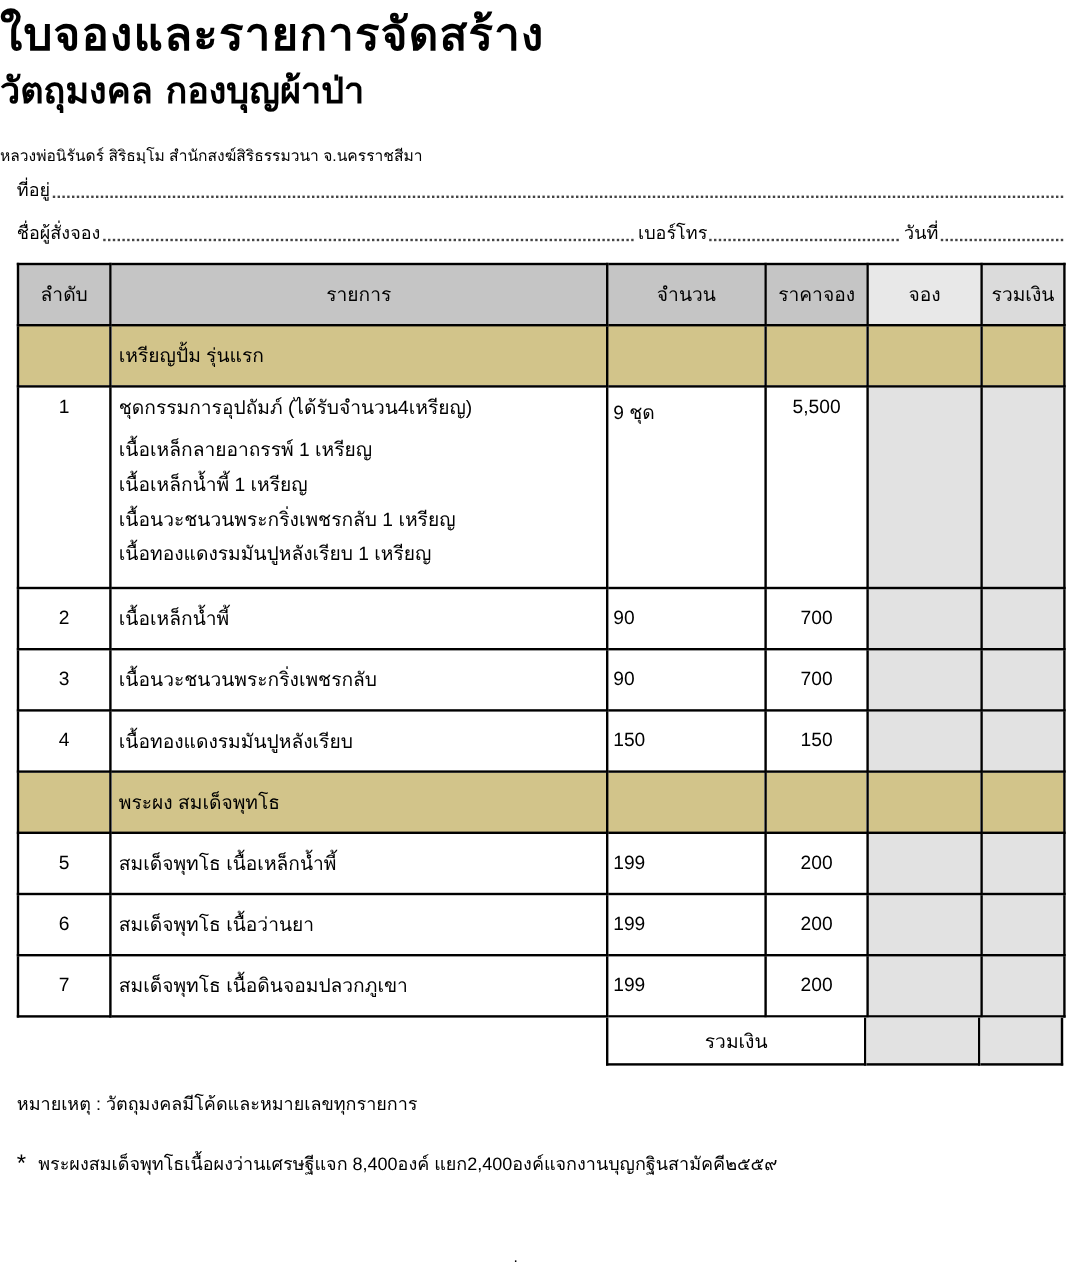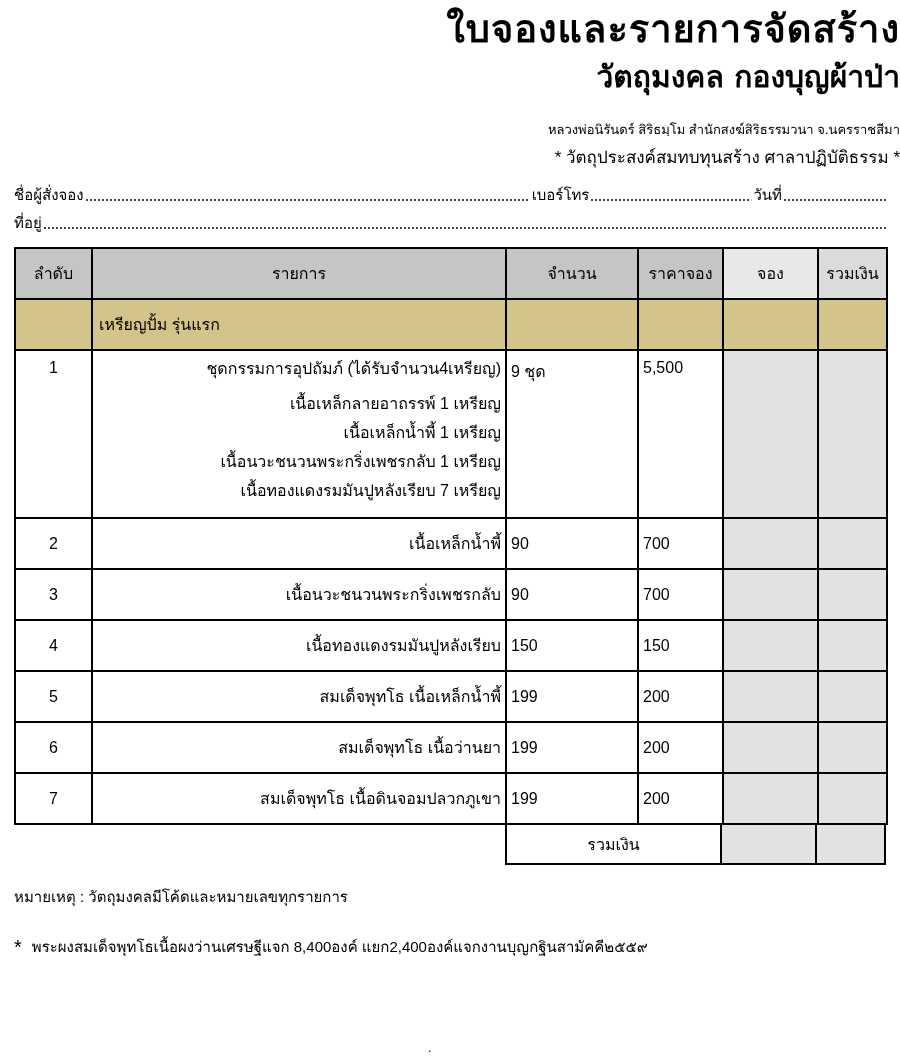--- a/index.html
+++ b/index.html
@@ -8,21 +8,21 @@
     width: 900px; height: 1064px;
     background: #ffffff;
     color: #000;
     font-family: "Liberation Sans", sans-serif;
     position: relative;
     overflow: hidden;
   }
   .page { padding-top: 4px; }
 
   
-  .doc-header { text-align: right; }
+  .doc-header { text-align: left; }
   .doc-title {
     font-family: "DejaVu Serif", serif;
     font-weight: 700;
     font-size: 38px;
     line-height: 50px;
     letter-spacing: 1px;
   }
   .doc-subtitle {
     font-family: "DejaVu Serif", serif;
     font-weight: 700;
@@ -61,23 +61,23 @@
   .order-table tr.head-row td { height: 35px; text-align: center; }
   .hd-gray  { background: #c5c5c5; }
   .hd-book  { background: #e8e8e8; }
   .hd-total { background: #dbdbdb; }
 
   tr.section-row td { background: #d2c48a; height: 16px; }
   tr.section-row td:nth-child(2) { text-align: left; padding-left: 6px; }
 
   tr.item-row td { height: 36px; background: #fff; }
   .cell-no    { text-align: center; }
-  .cell-item  { text-align: right; padding-left: 6px !important; }
+  .cell-item  { text-align: left; padding-left: 6px !important; }
   .cell-qty   { text-align: left; }
-  .cell-price { text-align: left; }
+  .cell-price { text-align: center; }
   .cell-book, .cell-total { background: #e2e2e2 !important; }
 
   tr.has-details td { vertical-align: top; padding-top: 8px; }
   tr.has-details .cell-item { padding-top: 6px; }
   .item-title { line-height: 24px; margin-bottom: 8px; }
   .detail-line { line-height: 29px; }
 
   
   .total-row { display: flex; margin-left: 14px; width: 872px; }
   .total-spacer { width: 491px; }
@@ -103,35 +103,34 @@
 </style>
 </head>
 <body>
 
 <div class="page">
 
   <div class="doc-header">
     <div class="doc-title">ใบจองและรายการจัดสร้าง</div>
     <div class="doc-subtitle">วัตถุมงคล กองบุญผ้าป่า</div>
     <div class="doc-line3">หลวงพ่อนิรันดร์ สิริธมฺโม สำนักสงฆ์สิริธรรมวนา จ.นครราชสีมา</div>
-    <div class="doc-line4">* วัตถุประสงค์สมทบทุนสร้าง ศาลาปฏิบัติธรรม *</div>
+  </div>
+
+  <div class="form-line form-line2">
+    <span class="form-label">ที่อยู่</span>
+    <span class="dots dots-addr"></span>
   </div>
 
   <div class="form-line form-line1">
     <span class="form-label">ชื่อผู้สั่งจอง</span>
     <span class="dots dots-name"></span>
     <span class="form-label">เบอร์โทร</span>
     <span class="dots dots-phone"></span>
     <span class="form-label">วันที่</span>
     <span class="dots dots-date"></span>
-  </div>
-
-  <div class="form-line form-line2">
-    <span class="form-label">ที่อยู่</span>
-    <span class="dots dots-addr"></span>
   </div>
 
   <table class="order-table">
     <colgroup>
       <col style="width:77px">
         <col style="width:414px">
         <col style="width:132px">
       <col style="width:85px">
         <col style="width:95px">
         <col style="width:69px">
@@ -153,21 +152,21 @@
           <td class=""></td>
           <td class=""></td>
         </tr>
         <tr class="item-row has-details">
           <td class="cell-no">1</td>
           <td class="cell-item">
             <div class="item-title">ชุดกรรมการอุปถัมภ์ (ได้รับจำนวน4เหรียญ)</div>
             <div class="detail-line">เนื้อเหล็กลายอาถรรพ์ 1 เหรียญ</div>
             <div class="detail-line">เนื้อเหล็กน้ำพี้ 1 เหรียญ</div>
             <div class="detail-line">เนื้อนวะชนวนพระกริ่งเพชรกลับ 1 เหรียญ</div>
-            <div class="detail-line">เนื้อทองแดงรมมันปูหลังเรียบ 7 เหรียญ</div>
+            <div class="detail-line">เนื้อทองแดงรมมันปูหลังเรียบ 1 เหรียญ</div>
           </td>
           <td class="cell-qty">9 ชุด</td>
           <td class="cell-price">5,500</td>
           <td class="cell-book"></td>
           <td class="cell-total"></td>
         </tr>
         <tr class="item-row">
           <td class="cell-no">2</td>
           <td class="cell-item">เนื้อเหล็กน้ำพี้</td>
           <td class="cell-qty">90</td>
@@ -183,20 +182,28 @@
           <td class="cell-book"></td>
           <td class="cell-total"></td>
         </tr>
         <tr class="item-row">
           <td class="cell-no">4</td>
           <td class="cell-item">เนื้อทองแดงรมมันปูหลังเรียบ</td>
           <td class="cell-qty">150</td>
           <td class="cell-price">150</td>
           <td class="cell-book"></td>
           <td class="cell-total"></td>
+        </tr>
+        <tr class="section-row">
+          <td class=""></td>
+          <td class="">พระผง สมเด็จพุทโธ</td>
+          <td class=""></td>
+          <td class=""></td>
+          <td class=""></td>
+          <td class=""></td>
         </tr>
         <tr class="item-row">
           <td class="cell-no">5</td>
           <td class="cell-item">สมเด็จพุทโธ เนื้อเหล็กน้ำพี้</td>
           <td class="cell-qty">199</td>
           <td class="cell-price">200</td>
           <td class="cell-book"></td>
           <td class="cell-total"></td>
         </tr>
         <tr class="item-row">

